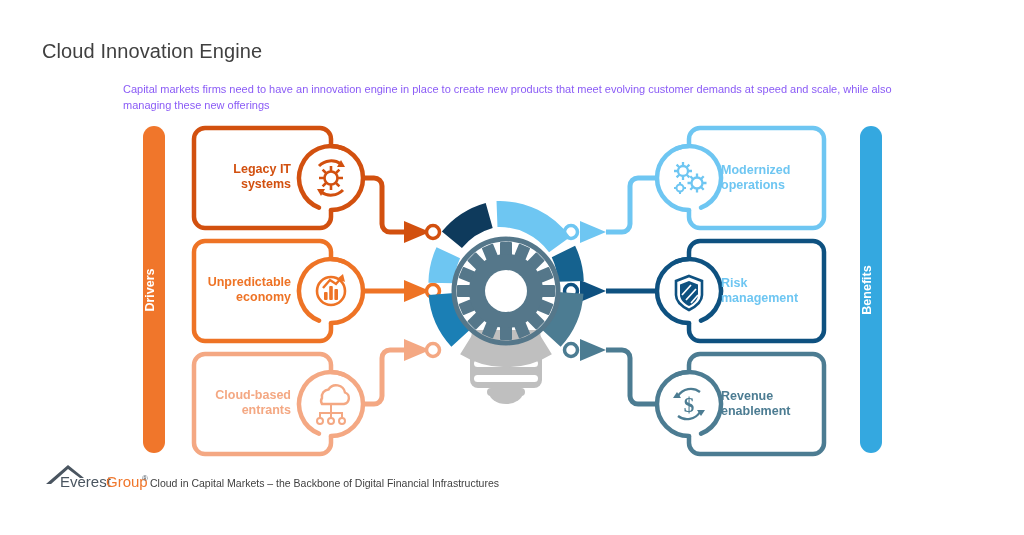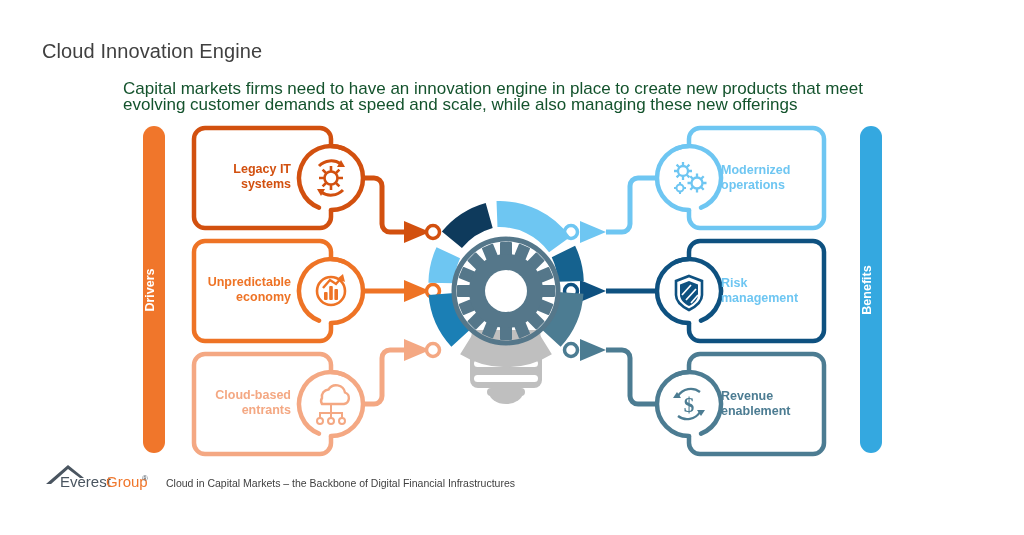--- a/index.html
+++ b/index.html
@@ -23,43 +23,43 @@
     font-weight: 400;
     color: #404040;
     letter-spacing: 0.1px;
     white-space: nowrap;
   }
   #subtitle {
     position: absolute;
     left: 123px;
     top: 81px;
     width: 790px;
-    font-size: 17px;
+    font-size: 11px;
     line-height: 16px;
-    color: #14532d;
+    color: #8b5cf6;
   }
   #diagram {
     position: absolute;
     left: 0;
     top: 0;
     width: 1024px;
     height: 535px;
   }
   #footer {
     position: absolute;
     left: 44px;
     top: 460px;
     display: flex;
     align-items: flex-end;
     height: 30px;
   }
   #footer-caption {
     font-size: 10.5px;
     color: #3f3f3f;
-    margin-left: 18px;
+    margin-left: 2px;
     padding-bottom: 1px;
     white-space: nowrap;
   }
   .logo-wrap { position: relative; width: 104px; height: 28px; }
 </style>
 </head>
 <body>
 
 <div id="page-title">Cloud Innovation Engine</div>
 <div id="subtitle">Capital markets firms need to have an innovation engine in place to create new products that meet evolving customer demands at speed and scale, while also managing these new offerings</div>

